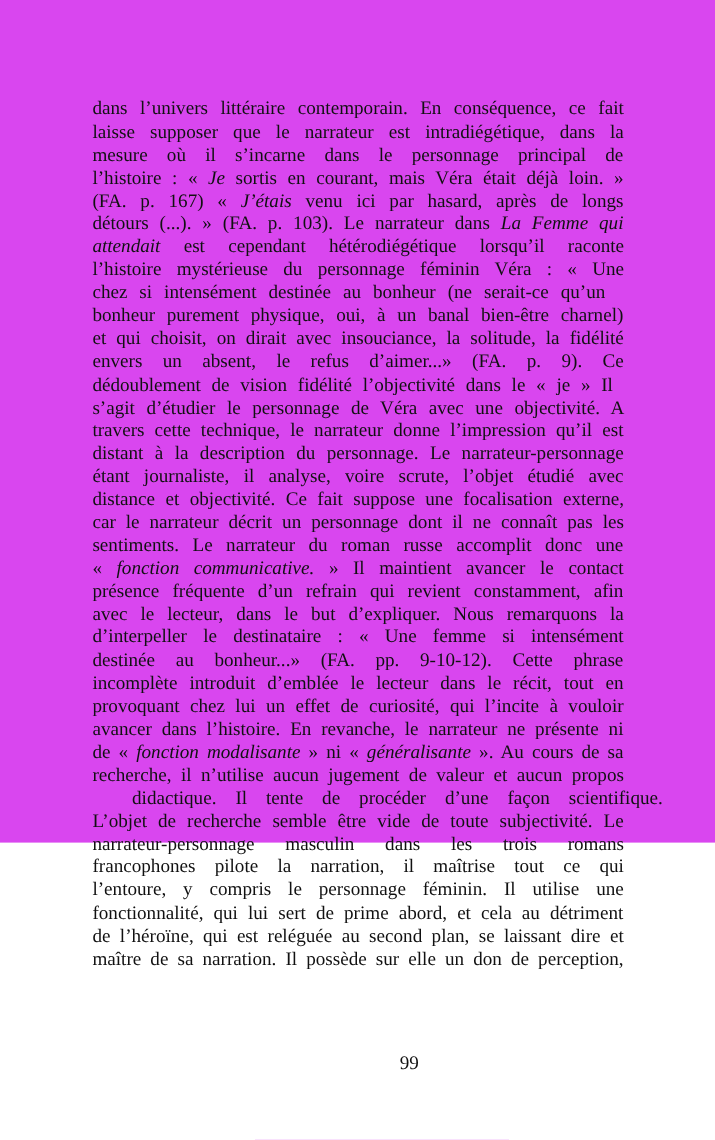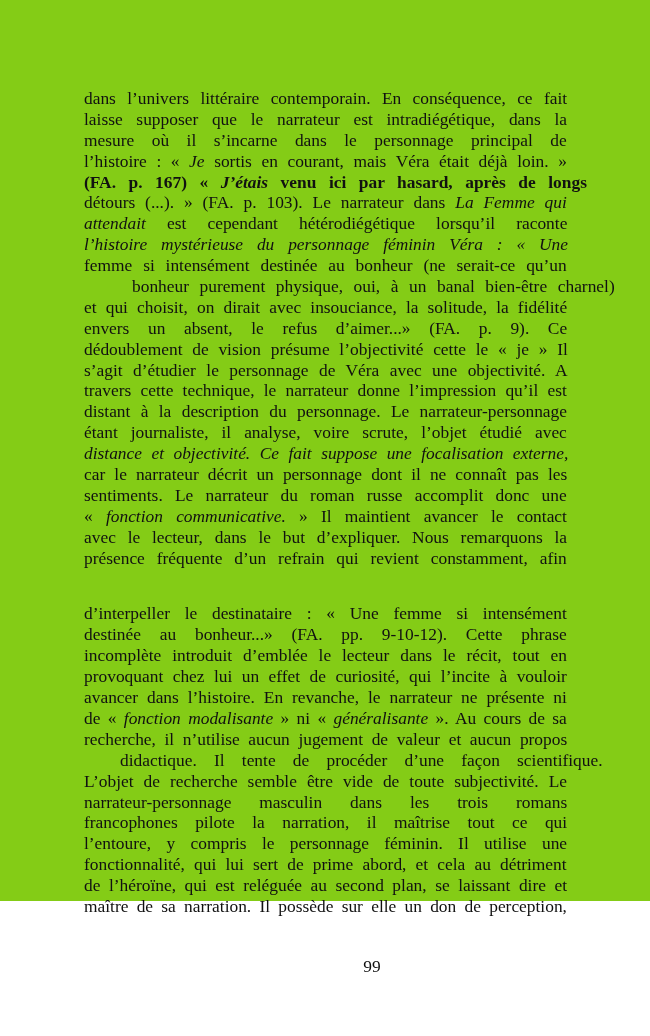--- a/index.html
+++ b/index.html
@@ -10,22 +10,22 @@
     body {
       width: 650px;
       height: 1036px;
       position: relative;
       overflow: hidden;
     }
     .page {
       position: absolute;
       left: 0; top: 0;
       width: 650px;
-      height: 901px;
-      background: #84cc16;
+      height: 766px;
+      background: #d946ef;
     }
     .text-block {
       position: absolute;
       left: 84px;
       top: 88px;
       width: 483px;
       font-family: "Liberation Serif", "DejaVu Serif", serif;
       font-size: 17.4px;
       line-height: 20.9px;
       color: #111111;
@@ -55,40 +55,40 @@
   </style>
 </head>
 <body>
 
 <div class="page">
   <div class="text-block" id="text-block">
       <div class="line" style="white-space: nowrap; display: block; text-align-last: left; word-spacing: 7px; text-align: left;"><span>dans l’univers littéraire contemporain. En conséquence, ce fait</span></div>
       <div class="line" style="white-space: nowrap; display: block; text-align-last: left; word-spacing: 9.375px; text-align: left;"><span>laisse supposer que le narrateur est intradiégétique, dans la</span></div>
       <div class="line" style="white-space: nowrap; display: block; text-align-last: left; word-spacing: 13.125px; text-align: left;"><span>mesure où il s’incarne dans le personnage principal de</span></div>
       <div class="line" style="white-space: nowrap; display: block; text-align-last: left; word-spacing: 5.25px; text-align: left;"><span>l’histoire : « </span><span class="it">Je</span><span> sortis en courant, mais Véra était déjà loin. »</span></div>
-      <div class="line" style="white-space: nowrap; display: block; text-align-last: left; word-spacing: 8.18182px; text-align: left; font-weight: bold;"><span>(FA. p. 167) « </span><span class="it">J’étais</span><span> venu ici par hasard, après de longs</span></div>
+      <div class="line" style="white-space: nowrap; display: block; text-align-last: left; word-spacing: 8.18182px; text-align: left;"><span>(FA. p. 167) « </span><span class="it">J’étais</span><span> venu ici par hasard, après de longs</span></div>
       <div class="line" style="white-space: nowrap; display: block; text-align-last: left; word-spacing: 5.54545px; text-align: center;"><span>détours (...). » (FA. p. 103). Le narrateur dans </span><span class="it">La Femme qui</span></div>
       <div class="line" style="white-space: nowrap; display: block; text-align-last: left; word-spacing: 16.8px; text-align: left;"><span class="it">attendait</span><span> est cependant hétérodiégétique lorsqu’il raconte</span></div>
-      <div class="line" style="white-space: nowrap; display: block; text-align-last: left; word-spacing: 9.5px; text-align: center; font-style: italic;"><span>l’histoire mystérieuse du personnage féminin Véra : « Une</span></div>
-      <div class="line" style="white-space: nowrap; display: block; text-align-last: left; word-spacing: 6.5px; text-align: left;"><span>femme si intensément destinée au bonheur (ne serait-ce qu’un</span></div>
-      <div class="line" style="white-space: nowrap; display: block; text-align-last: left; word-spacing: 6.25px; text-align: right; margin-left: 48px;"><span>bonheur purement physique, oui, à un banal bien-être charnel)</span></div>
+      <div class="line" style="white-space: nowrap; display: block; text-align-last: left; word-spacing: 9.5px; text-align: center;"><span>l’histoire mystérieuse du personnage féminin Véra : « Une</span></div>
+      <div class="line" style="white-space: nowrap; display: block; text-align-last: left; word-spacing: 6.5px; text-align: left;"><span>chez si intensément destinée au bonheur (ne serait-ce qu’un</span></div>
+      <div class="line" style="white-space: nowrap; display: block; text-align-last: left; word-spacing: 6.25px; text-align: right;"><span>bonheur purement physique, oui, à un banal bien-être charnel)</span></div>
       <div class="line" style="white-space: nowrap; display: block; text-align-last: left; word-spacing: 4.8px; text-align: left;"><span>et qui choisit, on dirait avec insouciance, la solitude, la fidélité</span></div>
       <div class="line" style="white-space: nowrap; display: block; text-align-last: left; word-spacing: 14.2222px; text-align: left;"><span>envers un absent, le refus d’aimer...» (FA. p. 9). Ce</span></div>
-      <div class="line" style="white-space: nowrap; display: block; text-align-last: left; word-spacing: 5.4px; text-align: left;"><span>dédoublement de vision présume l’objectivité cette le « je » Il</span></div>
+      <div class="line" style="white-space: nowrap; display: block; text-align-last: left; word-spacing: 5.4px; text-align: left;"><span>dédoublement de vision fidélité l’objectivité dans le « je » Il</span></div>
       <div class="line" style="white-space: nowrap; display: block; text-align-last: left; word-spacing: 6.11111px; text-align: left;"><span>s’agit d’étudier le personnage de Véra avec une objectivité. A</span></div>
       <div class="line" style="white-space: nowrap; display: block; text-align-last: left; word-spacing: 4.875px; text-align: left;"><span>travers cette technique, le narrateur donne l’impression qu’il est</span></div>
       <div class="line" style="white-space: nowrap; display: block; text-align-last: left; word-spacing: 6px; text-align: left;"><span>distant à la description du personnage. Le narrateur-personnage</span></div>
       <div class="line" style="white-space: nowrap; display: block; text-align-last: left; word-spacing: 8.625px; text-align: left;"><span>étant journaliste, il analyse, voire scrute, l’objet étudié avec</span></div>
-      <div class="line" style="white-space: nowrap; display: block; text-align-last: left; word-spacing: 5.125px; text-align: left; font-style: italic;"><span>distance et objectivité. Ce fait suppose une focalisation externe,</span></div>
+      <div class="line" style="white-space: nowrap; display: block; text-align-last: left; word-spacing: 5.125px; text-align: left;"><span>distance et objectivité. Ce fait suppose une focalisation externe,</span></div>
       <div class="line" style="white-space: nowrap; display: block; text-align-last: left; word-spacing: 4.72727px; text-align: left;"><span>car le narrateur décrit un personnage dont il ne connaît pas les</span></div>
       <div class="line" style="white-space: nowrap; display: block; text-align-last: left; word-spacing: 7.875px; text-align: left;"><span>sentiments. Le narrateur du roman russe accomplit donc une</span></div>
       <div class="line" style="white-space: nowrap; display: block; text-align-last: left; word-spacing: 8.875px; text-align: left;"><span>« </span><span class="it">fonction communicative.</span><span> » Il maintient avancer le contact</span></div>
+      <div class="line" style="white-space: nowrap; display: block; text-align-last: left; word-spacing: 7.57143px; text-align: left;"><span>présence fréquente d’un refrain qui revient constamment, afin</span></div>
       <div class="line" style="white-space: nowrap; display: block; text-align-last: left; word-spacing: 7.44444px; text-align: left;"><span>avec le lecteur, dans le but d’expliquer. Nous remarquons la</span></div>
-      <div class="line" style="white-space: nowrap; display: block; text-align-last: left; word-spacing: 7.57143px; text-align: left;"><span>présence fréquente d’un refrain qui revient constamment, afin</span></div>
-      <div class="line" style="white-space: nowrap; display: block; text-align-last: left; word-spacing: 10.375px; text-align: center; margin-top: 35px;"><span>d’interpeller le destinataire : « Une femme si intensément</span></div>
+      <div class="line" style="white-space: nowrap; display: block; text-align-last: left; word-spacing: 10.375px; text-align: center;"><span>d’interpeller le destinataire : « Une femme si intensément</span></div>
       <div class="line" style="white-space: nowrap; display: block; text-align-last: left; word-spacing: 14.4286px; text-align: left;"><span>destinée au bonheur...» (FA. pp. 9-10-12). Cette phrase</span></div>
       <div class="line" style="white-space: nowrap; display: block; text-align-last: left; word-spacing: 6.55556px; text-align: left;"><span>incomplète introduit d’emblée le lecteur dans le récit, tout en</span></div>
       <div class="line" style="white-space: nowrap; display: block; text-align-last: left; word-spacing: 5.1px; text-align: center;"><span>provoquant chez lui un effet de curiosité, qui l’incite à vouloir</span></div>
       <div class="line" style="white-space: nowrap; display: block; text-align-last: left; word-spacing: 4.55556px; text-align: left;"><span>avancer dans l’histoire. En revanche, le narrateur ne présente ni</span></div>
       <div class="line" style="white-space: nowrap; display: block; text-align-last: left; word-spacing: 3px; text-align: left;"><span>de « </span><span class="it">fonction modalisante</span><span> » ni « </span><span class="it">généralisante</span><span> ». Au cours de sa</span></div>
       <div class="line" style="white-space: nowrap; display: block; text-align-last: left; word-spacing: 4.22222px; text-align: left;"><span>recherche, il n’utilise aucun jugement de valeur et aucun propos</span></div>
       <div class="line" style="white-space: nowrap; display: block; text-align-last: left; word-spacing: 12.8571px; text-align: left; margin-left: 36px;"><span>didactique. Il tente de procéder d’une façon scientifique.</span></div>
       <div class="line" style="white-space: nowrap; display: block; text-align-last: left; word-spacing: 5.66667px; text-align: left;"><span>L’objet de recherche semble être vide de toute subjectivité. Le</span></div>
       <div class="line" style="white-space: nowrap; display: block; text-align-last: left; word-spacing: 23.6px; text-align: left;"><span>narrateur-personnage masculin dans les trois romans</span></div>
       <div class="line" style="white-space: nowrap; display: block; text-align-last: left; word-spacing: 13.125px; text-align: left;"><span>francophones pilote la narration, il maîtrise tout ce qui</span></div>

